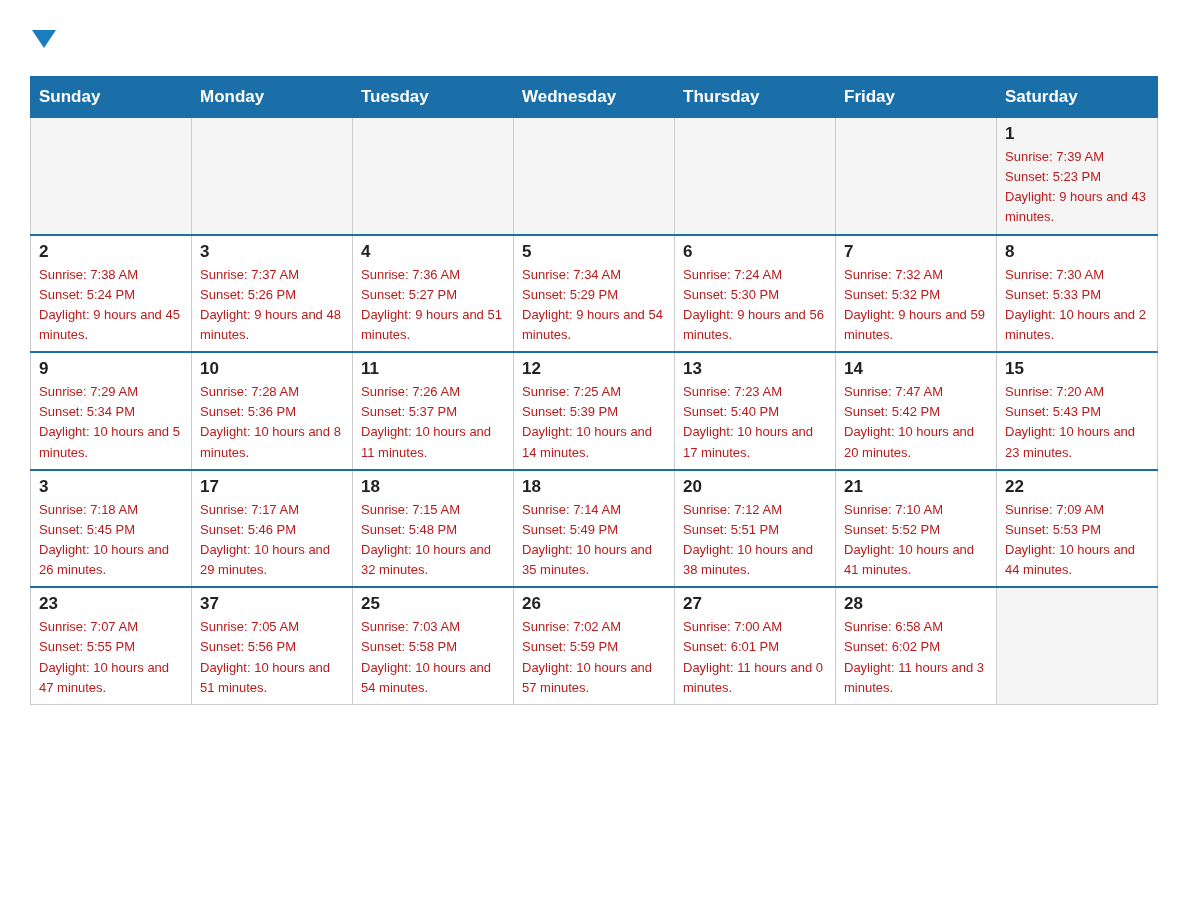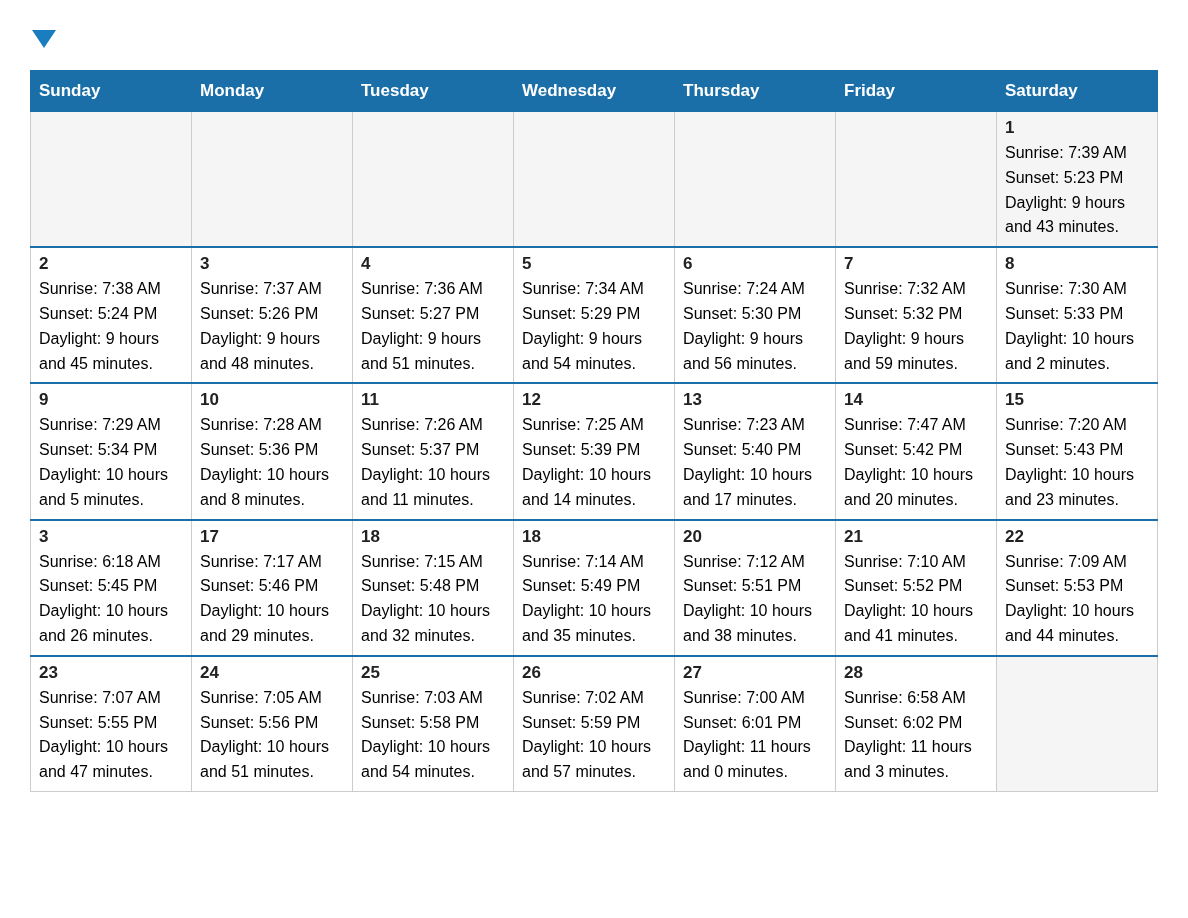--- a/index.html
+++ b/index.html
@@ -56,21 +56,21 @@
       line-height: 1.1;
     }
     .location {
       font-size: 22px;
       color: #555;
       margin-top: 4px;
     }
     table {
       width: 100%;
       border-collapse: collapse;
-      margin-top: 20px;
+      margin-top: 26px;
     }
     thead th {
       background-color: #1a6fa8;
       color: #fff;
       font-size: 17px;
       font-weight: bold;
       padding: 10px 8px;
       text-align: left;
       border: 1px solid #1a6fa8;
     }
@@ -88,22 +88,22 @@
       background-color: #f5f5f5;
     }
     .day-number {
       font-size: 17px;
       font-weight: bold;
       color: #222;
       display: block;
       margin-bottom: 3px;
     }
     .day-info {
-      font-size: 16px;
-      color: #000000;
+      font-size: 13px;
+      color: #b91c1c;
       line-height: 1.55;
     }
     tbody td.empty {
       background-color: #f5f5f5;
     }
     tbody tr td {
       border-top: 2px solid #1a6fa8;
     }
     tbody tr:first-child td {
       border-top: none;
@@ -254,21 +254,21 @@
           <span class="day-number">15</span>
           <div class="day-info">Sunrise: 7:20 AM
 Sunset: 5:43 PM
 Daylight: 10 hours
 and 23 minutes.</div>
         </td>
       </tr>
       <tr>
         <td>
           <span class="day-number">3</span>
-          <div class="day-info">Sunrise: 6:18 AM
+          <div class="day-info">Sunrise: 7:18 AM
 Sunset: 5:45 PM
 Daylight: 10 hours
 and 26 minutes.</div>
         </td>
         <td>
           <span class="day-number">17</span>
           <div class="day-info">Sunrise: 7:17 AM
 Sunset: 5:46 PM
 Daylight: 10 hours
 and 29 minutes.</div>
@@ -311,21 +311,21 @@
       </tr>
       <tr>
         <td>
           <span class="day-number">23</span>
           <div class="day-info">Sunrise: 7:07 AM
 Sunset: 5:55 PM
 Daylight: 10 hours
 and 47 minutes.</div>
         </td>
         <td>
-          <span class="day-number">24</span>
+          <span class="day-number">37</span>
           <div class="day-info">Sunrise: 7:05 AM
 Sunset: 5:56 PM
 Daylight: 10 hours
 and 51 minutes.</div>
         </td>
         <td>
           <span class="day-number">25</span>
           <div class="day-info">Sunrise: 7:03 AM
 Sunset: 5:58 PM
 Daylight: 10 hours

